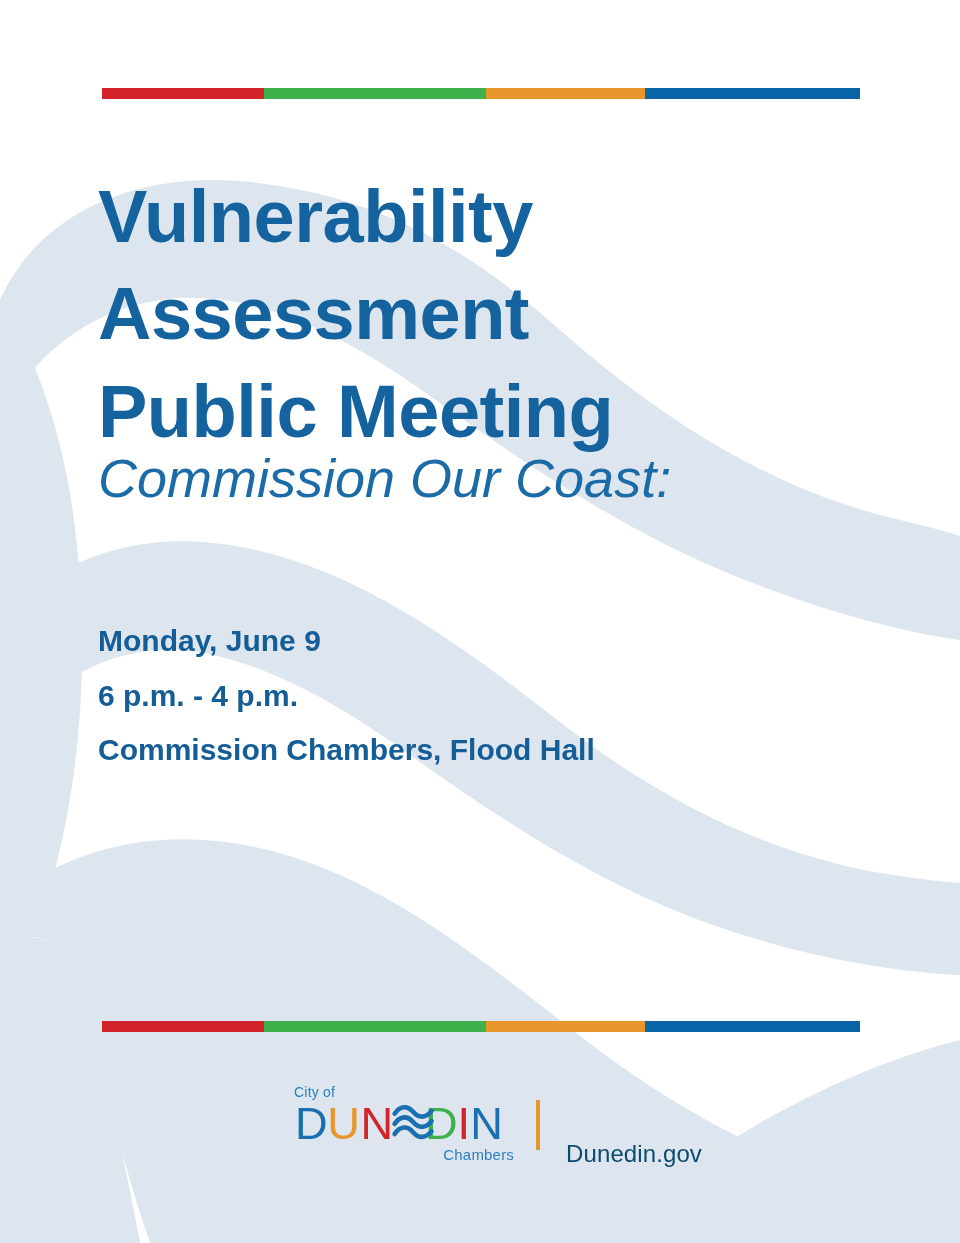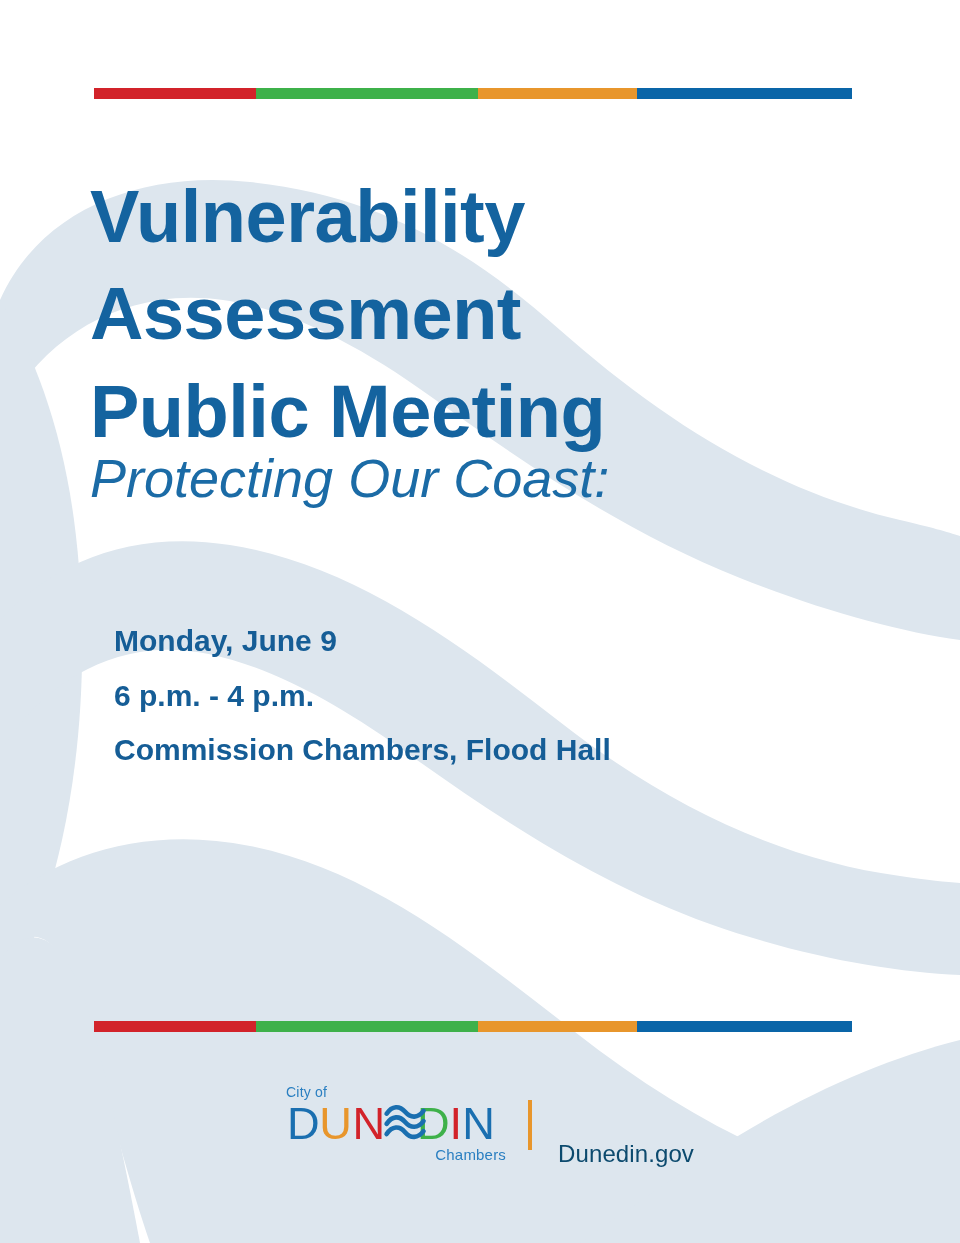--- a/index.html
+++ b/index.html
@@ -21,21 +21,21 @@
   .bg-waves {
     position: absolute;
     left: 0; top: 0;
     width: 960px;
     height: 1243px;
     z-index: 0;
     pointer-events: none;
   }
   .content {
     position: absolute;
-    left: 4px; top: 0;
+    left: 12px; top: 0;
     width: 880px;
     height: 1243px;
     z-index: 2;
   }
 
   
   .brand-rule {
     position: absolute;
     display: flex;
     height: 11px;
@@ -82,21 +82,20 @@
   
   .details {
     position: absolute;
     left: 86px;
     top: 614px;
     width: 820px;
     font-size: 30px;
     font-weight: bold;
     line-height: 1.82;
     color: #155d96;
-    margin-left: 24px;
   }
   .details .det-line { display: block; white-space: nowrap; }
 
   
   .footer-lockup {
     position: absolute;
     left: 0;
     top: 1082px;
     width: 960px;
     display: flex;
@@ -210,21 +209,21 @@
       <span class="seg seg-blue" style="background:#0a65a8"></span>
     </div>
 
     <h1 class="headline">
       <span class="hl-line">Vulnerability</span>
       <span class="hl-line">Assessment</span>
       <span class="hl-line">Public Meeting</span>
     </h1>
 
     <div class="subtitle">
-      <span class="sub-line">Protecting Our Coast:</span>
+      <span class="sub-line">Commission Our Coast:</span>
     </div>
 
     <div class="details">
       <span class="det-line">Monday, June 9</span>
       <span class="det-line">6 p.m. - 4 p.m.</span>
       <span class="det-line">Commission Chambers, Flood Hall</span>
     </div>
 
     <div class="brand-rule" id="rule-bottom">
       <span class="seg seg-red" style="background:#d2232a"></span>

